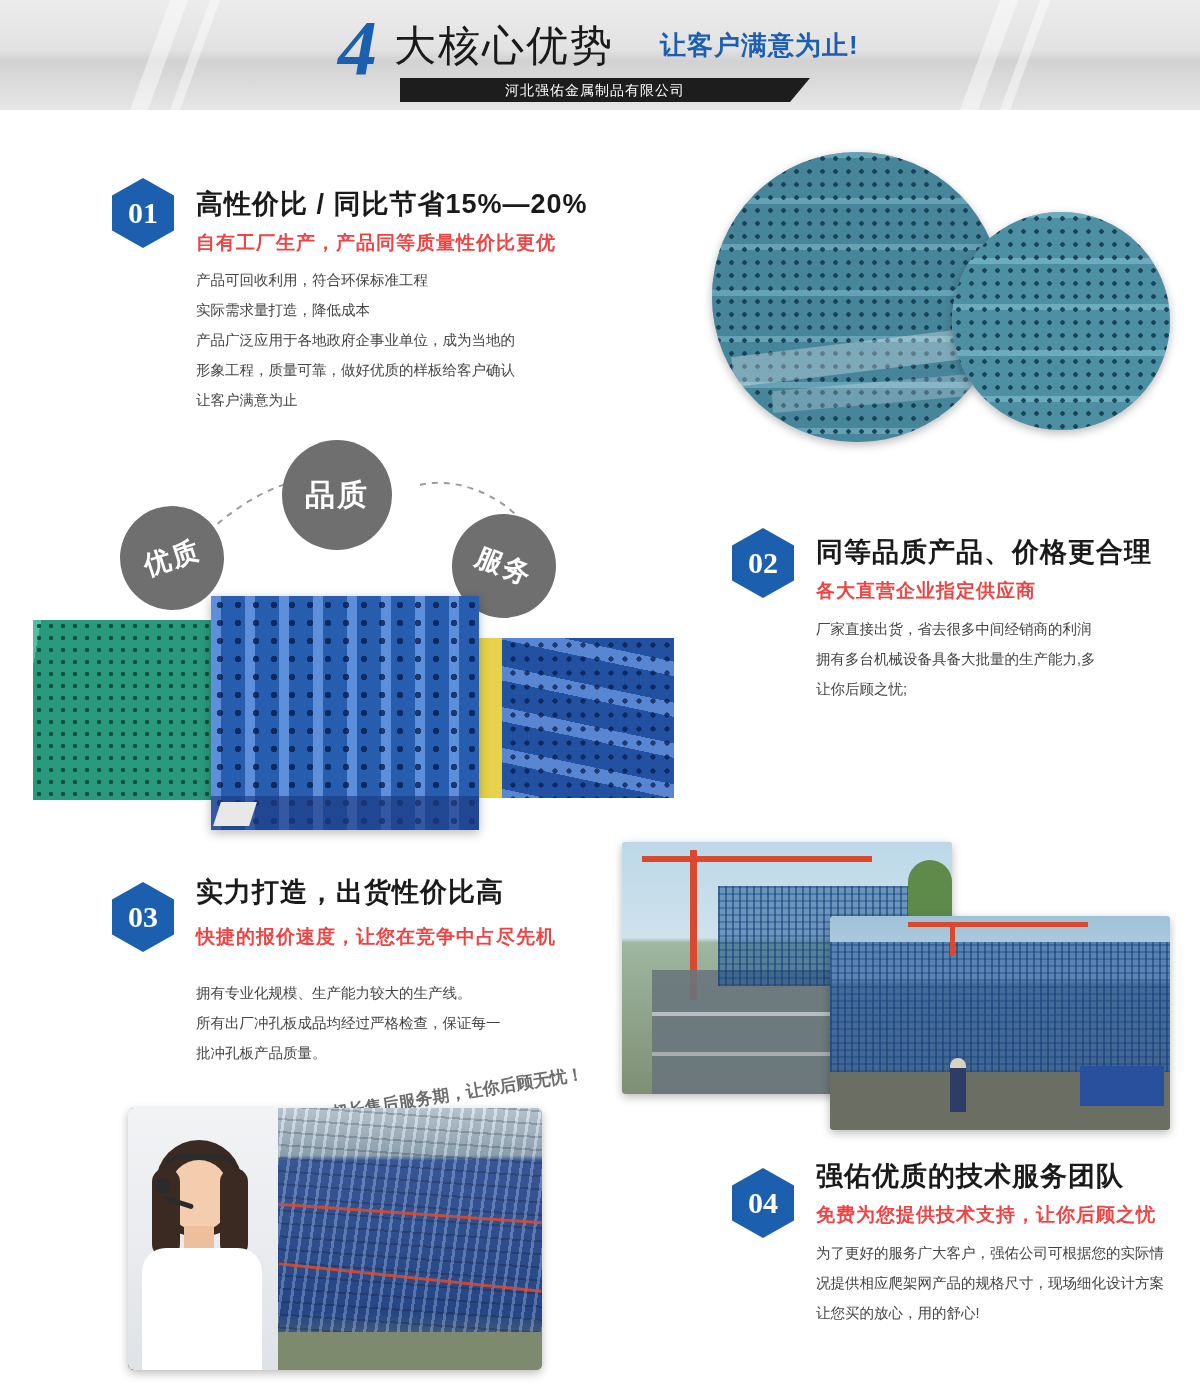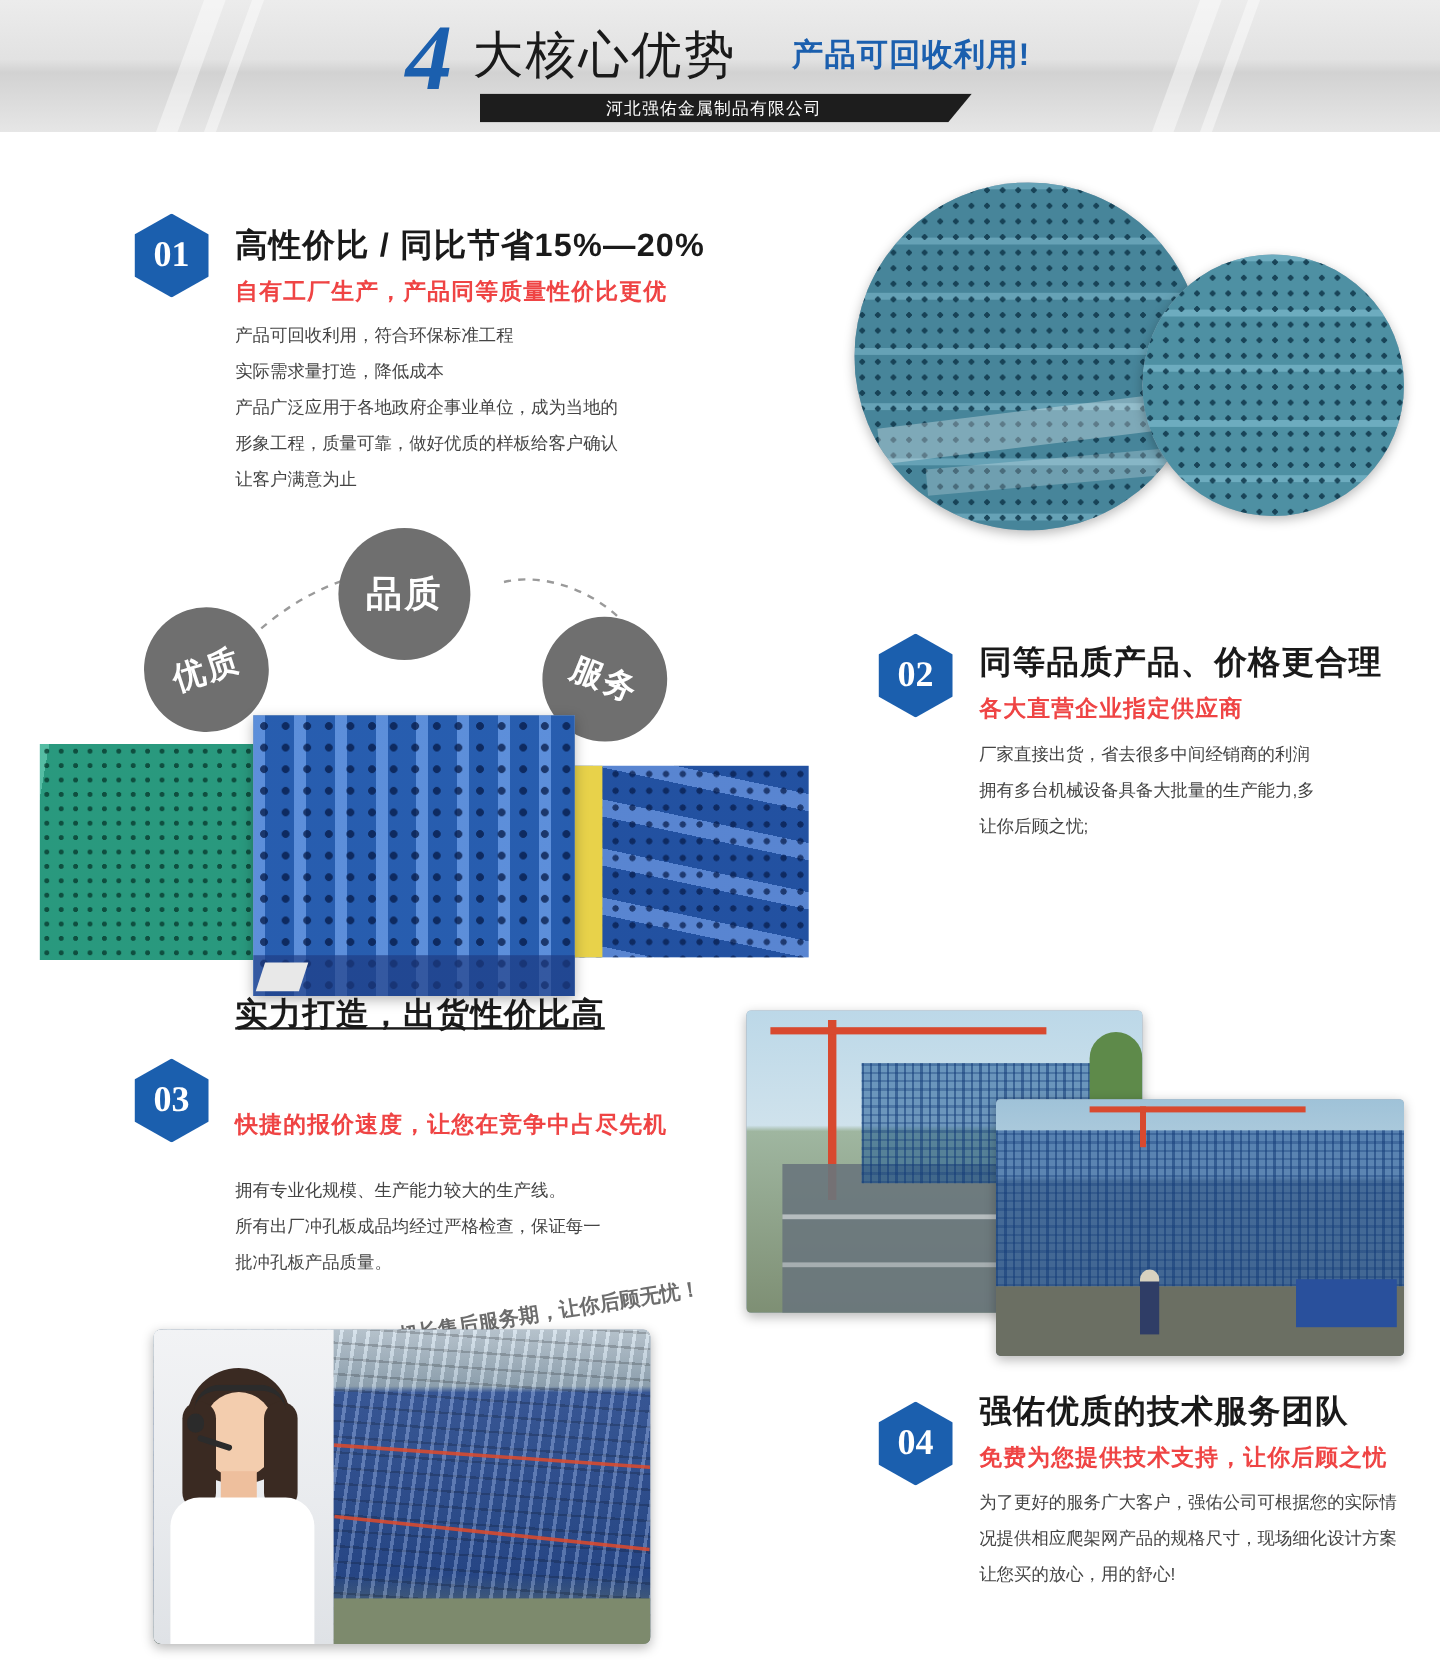--- a/index.html
+++ b/index.html
@@ -182,21 +182,21 @@
 
 <div class="header">
   <div class="header-inner">
     <div class="hdr-stripe" style="left:150px;"></div>
     <div class="hdr-stripe" style="left:190px;width:10px;"></div>
     <div class="hdr-stripe" style="left:980px;"></div>
     <div class="hdr-stripe" style="left:1020px;width:10px;"></div>
 
     <div class="big-four">4</div>
     <div class="head-main">大核心优势</div>
-    <div class="head-sub">产品可回收利用!</div>
+    <div class="head-sub">让客户满意为止!</div>
     <div class="ribbon"></div>
     <div class="ribbon-text">河北强佑金属制品有限公司</div>
   </div>
 </div>
 
 <div class="hexnum" style="left:112px;top:178px;">01</div>
 <div class="blk-title" style="left:196px;top:186px;">高性价比 / 同比节省15%—20%</div>
 <div class="blk-sub" style="left:196px;top:230px;">自有工厂生产，产品同等质量性价比更优</div>
 <div class="blk-body" style="left:196px;top:265px;">
   <div>产品可回收利用，符合环保标准工程</div>
@@ -239,21 +239,21 @@
 <div class="hexnum" style="left:732px;top:528px;">02</div>
 <div class="blk-title" style="left:816px;top:534px;">同等品质产品、价格更合理</div>
 <div class="blk-sub" style="left:816px;top:578px;">各大直营企业指定供应商</div>
 <div class="blk-body" style="left:816px;top:614px;">
   <div>厂家直接出货，省去很多中间经销商的利润</div>
   <div>拥有多台机械设备具备大批量的生产能力,多</div>
   <div>让你后顾之忧;</div>
 </div>
 
 <div class="hexnum" style="left:112px;top:882px;">03</div>
-<div class="blk-title" style="left:196px;top:827px;text-decoration:underline;">实力打造，出货性价比高</div>
+<div class="blk-title" style="left:196px;top:874px;">实力打造，出货性价比高</div>
 <div class="blk-sub" style="left:196px;top:924px;">快捷的报价速度，让您在竞争中占尽先机</div>
 <div class="blk-body" style="left:196px;top:978px;">
   <div>拥有专业化规模、生产能力较大的生产线。</div>
   <div>所有出厂冲孔板成品均经过严格检查，保证每一</div>
   <div>批冲孔板产品质量。</div>
 </div>
 
 <div class="photo shadow" style="left:622px;top:842px;width:330px;height:252px;border-radius:4px;">
   <div class="site-a"></div>
   <div class="tower-crane" style="left:68px;top:8px;width:7px;height:150px;"></div>

